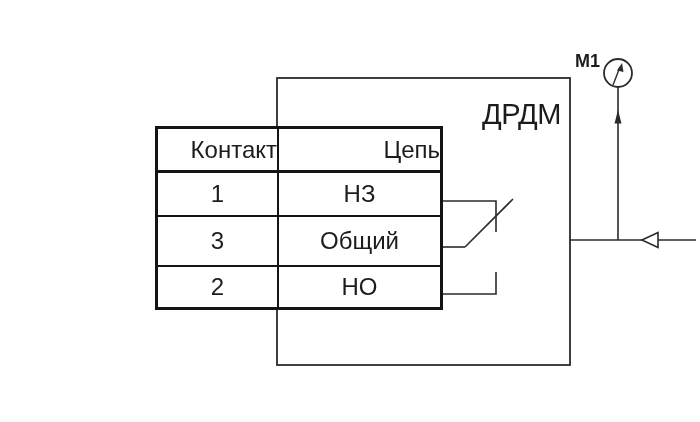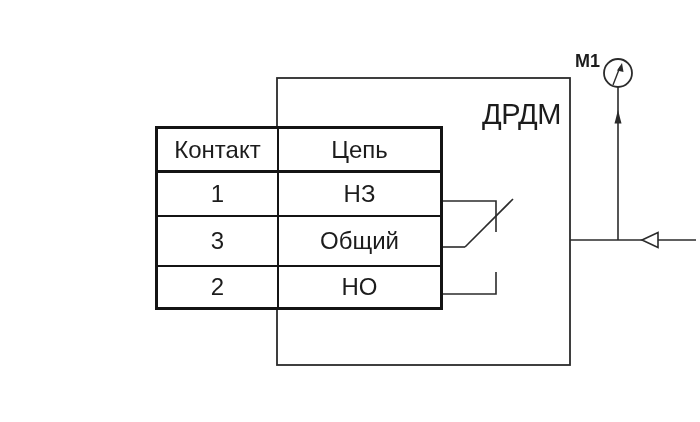--- a/index.html
+++ b/index.html
@@ -49,21 +49,21 @@
   table.contact-table td{
     border:2px solid var(--table_border);
     padding:0;
     overflow:hidden;
     white-space:nowrap;
   }
   table.contact-table{border:3px solid var(--table_border);}
   table.contact-table tr.header-row td{border-bottom:3px solid var(--table_border);}
   .col-contact{width:119px;}
   .col-circuit{width:161px;margin-left:20px;}
-  tr.header-row{height:44px;}
+  tr.header-row{height:44px;text-align:right;}
   tr.row-1{height:44px;}
   tr.row-2{height:50px;}
   tr.row-3{height:43px;}
 </style>
 </head>
 <body>
 
 <div class="stage">
 
   <svg width="700" height="422" viewBox="0 0 700 422">

